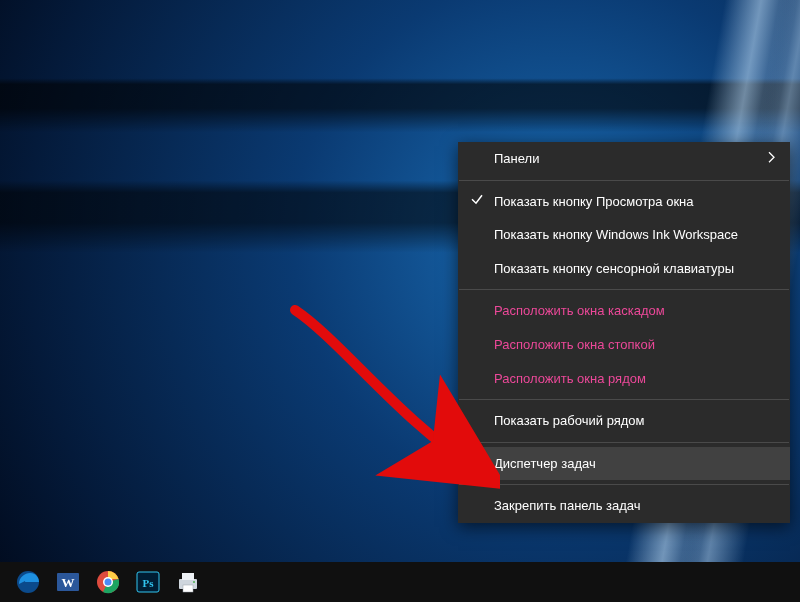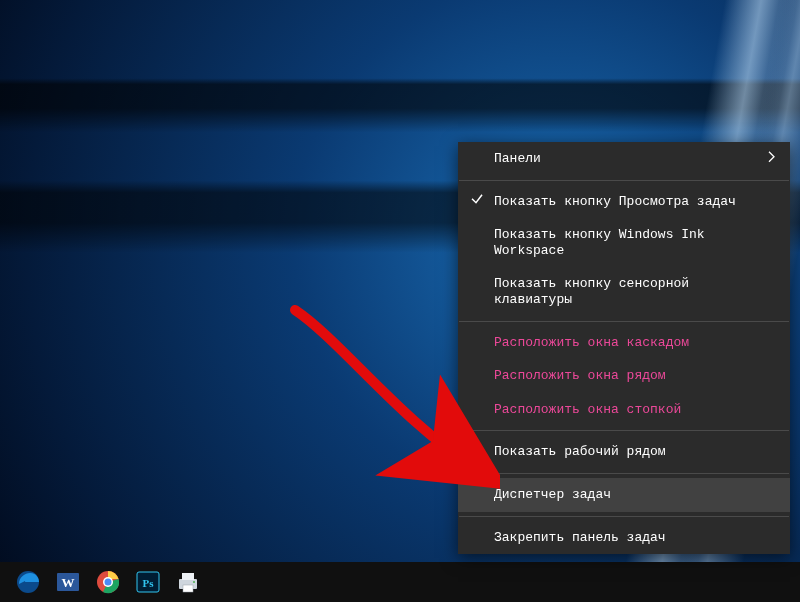--- a/index.html
+++ b/index.html
@@ -71,21 +71,20 @@
     z-index: 10;
     font-size: 13px;
   }
   .menu-item {
     position: relative;
     padding: 9px 36px 9px 36px;
     display: flex;
     align-items: center;
     cursor: default;
     line-height: 1.2;
-    font-family: Liberation Mono, monospace;
   }
   .menu-item.enabled { color: #ffffff; cursor: pointer; }
   .menu-item.disabled { color: #ec4899; }
   .menu-item.hover { background: #414141; align-items: flex-end; }
   .menu-sep {
     height: 1px;
     background: #4a4a4a;
     margin: 4px 1px;
   }
   .submenu-arrow {
@@ -134,41 +133,41 @@
 
     <div class="menu-sep"></div>
 
 
     <div class="menu-item enabled">
       <span class="check-mark">
         <svg width="14" height="14" viewBox="0 0 14 14">
             <path d="M2 7 L6 11 L12 3" stroke="#fff" stroke-width="1.5" fill="none"></path>
           </svg>
       </span>
-      <span>Показать кнопку Просмотра задач</span>
+      <span>Показать кнопку Просмотра окна</span>
     </div>
 
     <div class="menu-item enabled">
       <span>Показать кнопку Windows Ink Workspace</span>
     </div>
 
     <div class="menu-item enabled">
       <span>Показать кнопку сенсорной клавиатуры</span>
     </div>
 
     <div class="menu-sep"></div>
 
     <div class="menu-item disabled">
       <span>Расположить окна каскадом</span>
     </div>
     <div class="menu-item disabled">
+      <span>Расположить окна стопкой</span>
+    </div>
+    <div class="menu-item disabled">
       <span>Расположить окна рядом</span>
-    </div>
-    <div class="menu-item disabled">
-      <span>Расположить окна стопкой</span>
     </div>
 
     <div class="menu-sep"></div>
 
     <div class="menu-item enabled">
       <span>Показать рабочий рядом</span>
     </div>
 
     <div class="menu-sep"></div>
 

